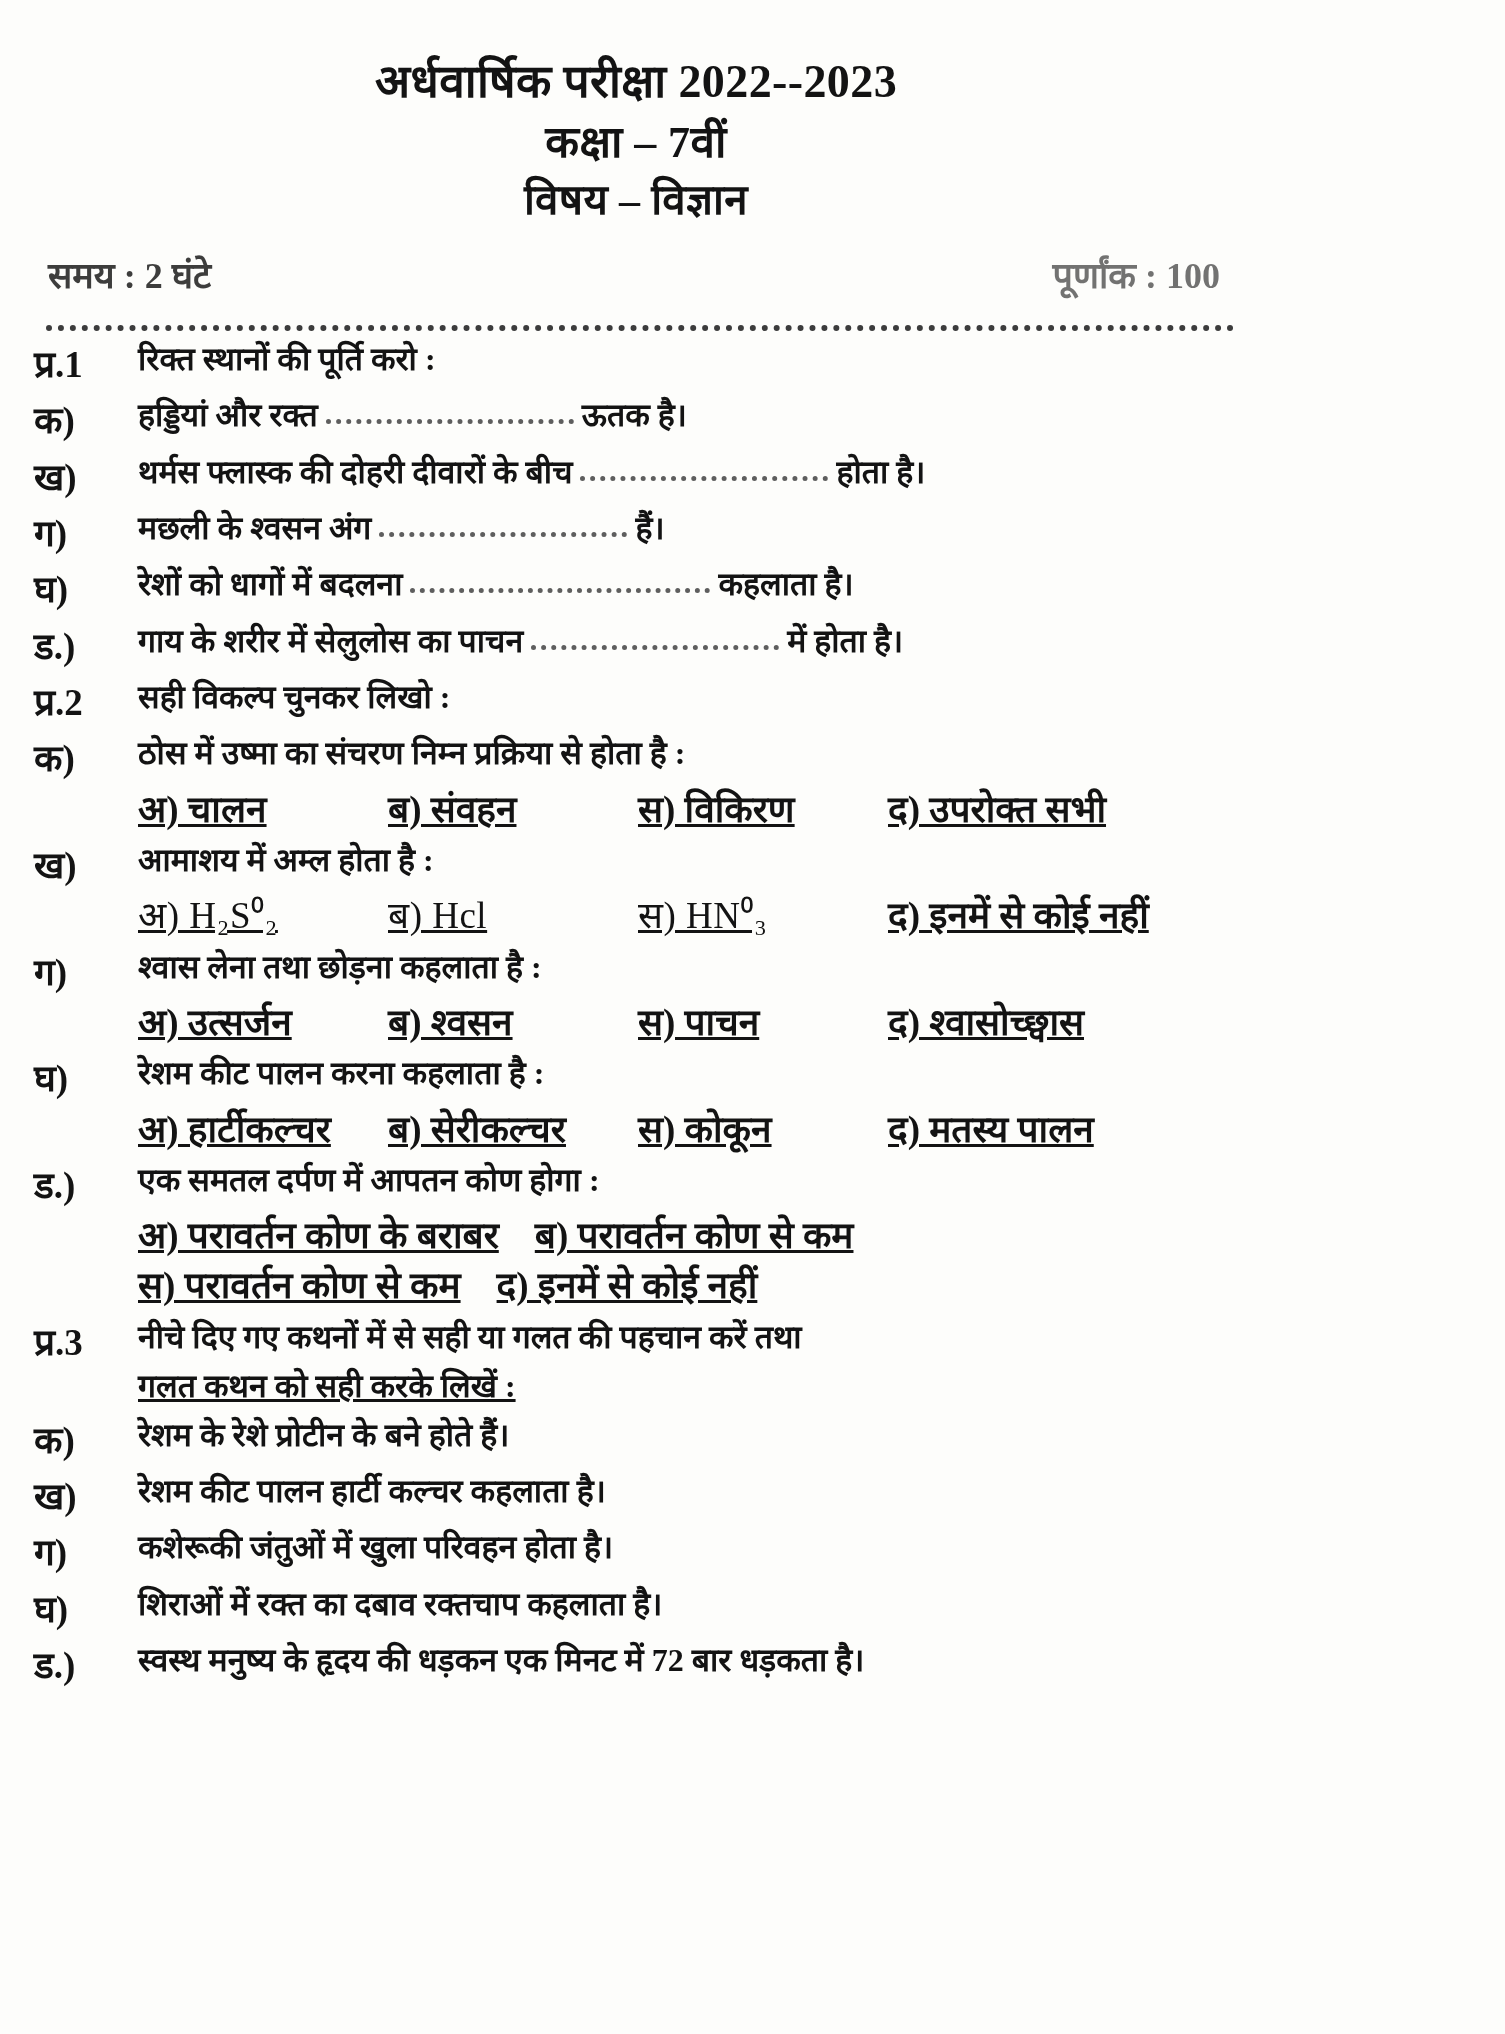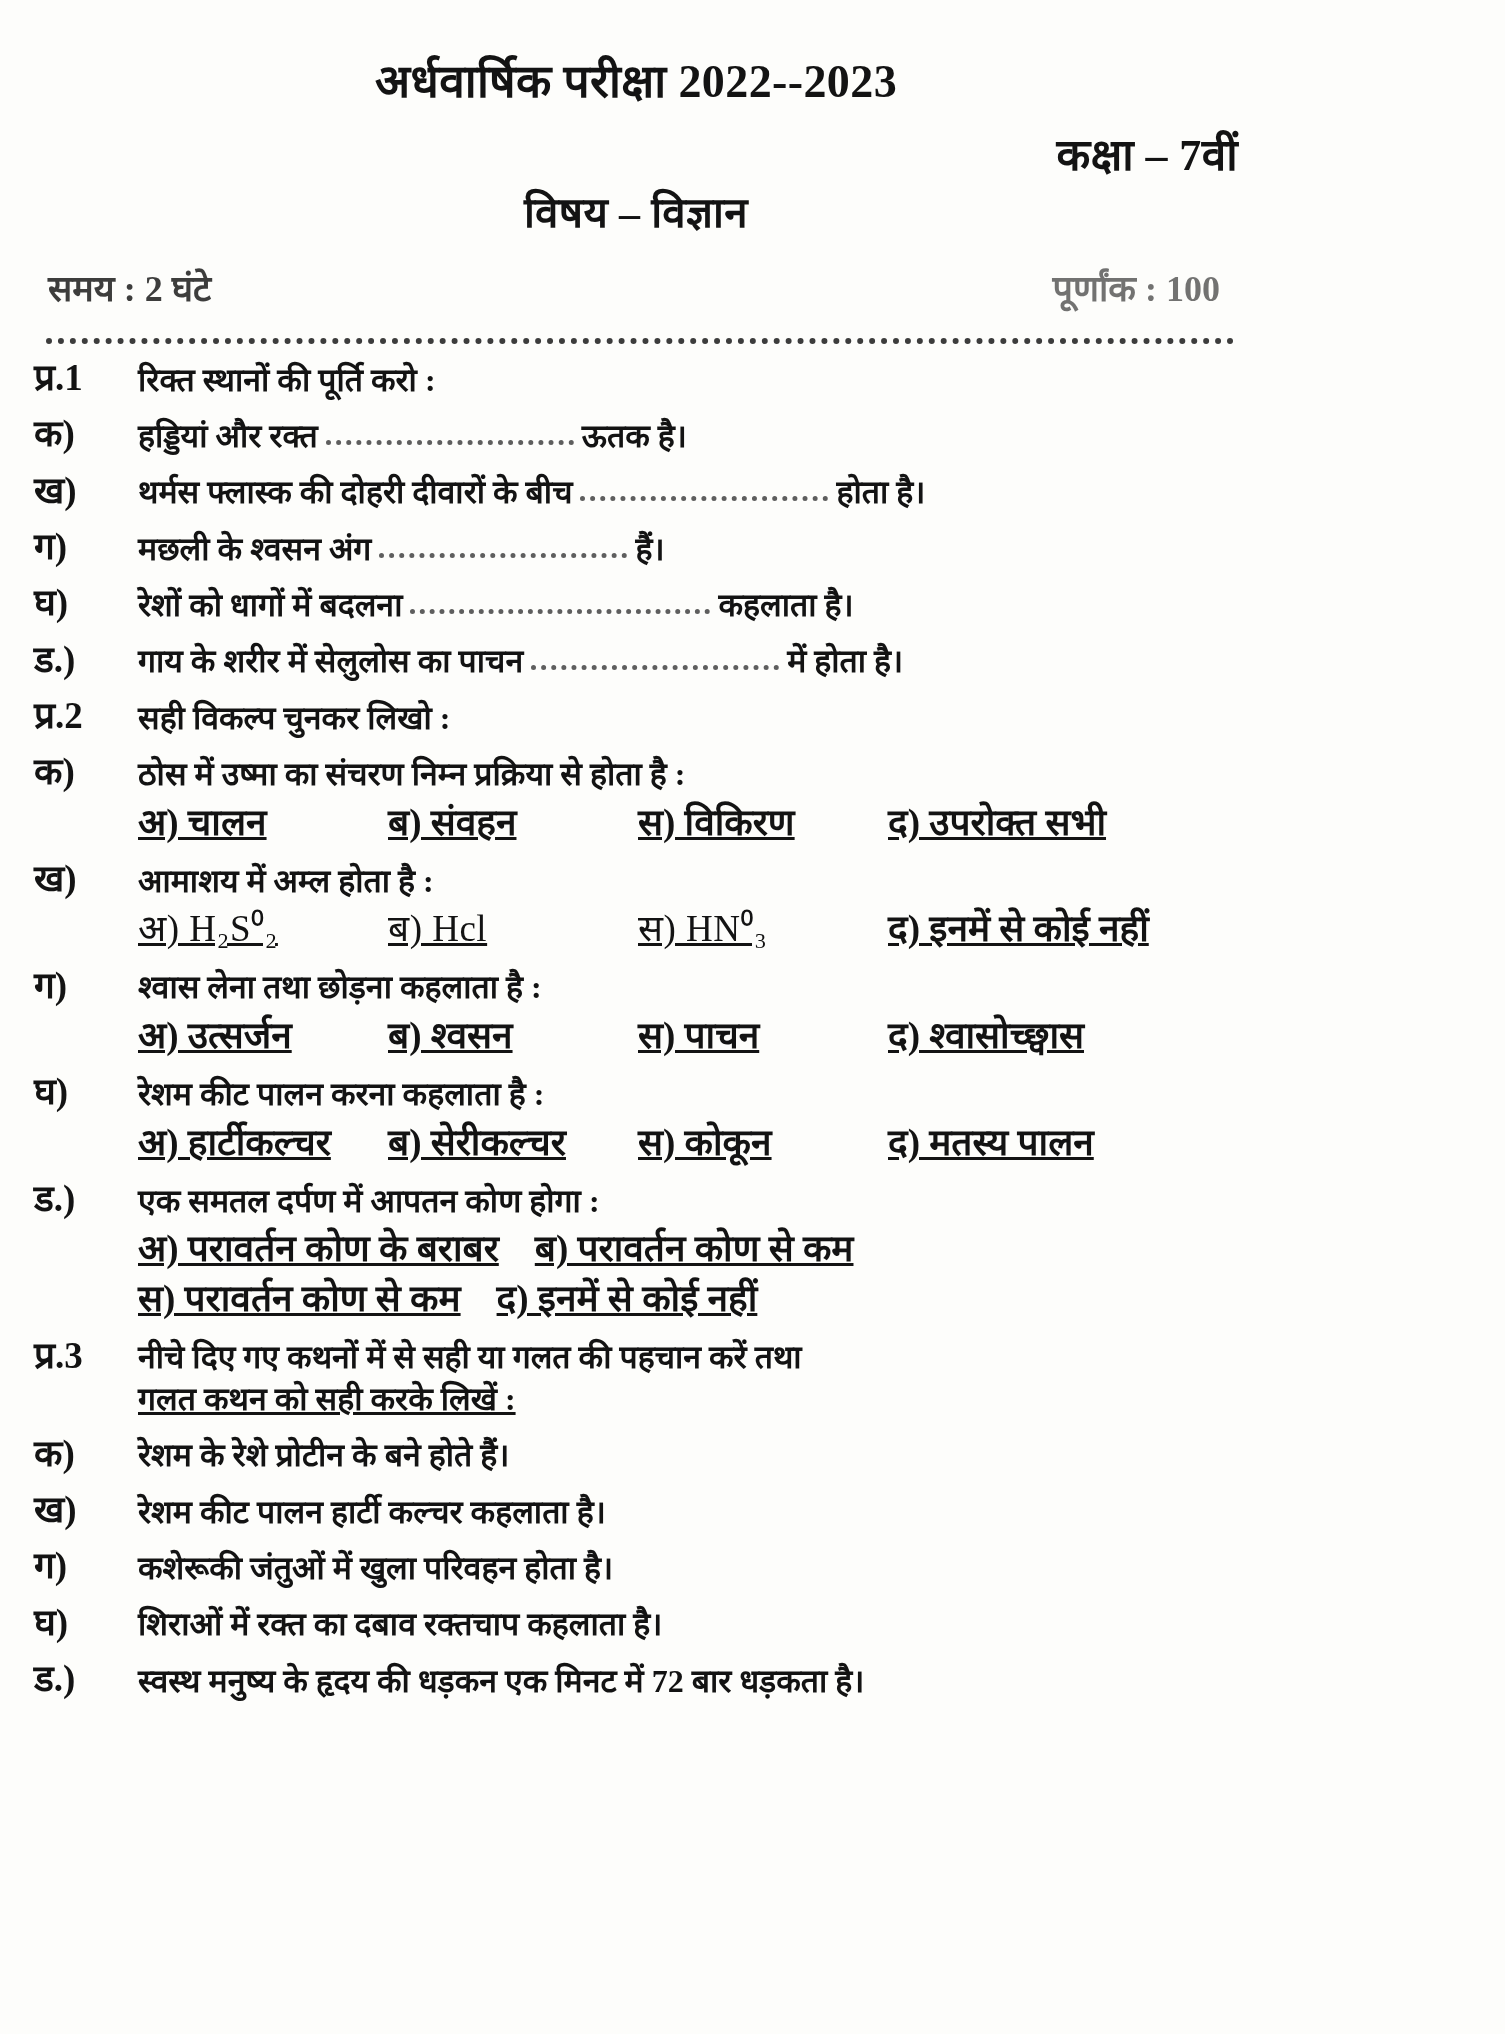--- a/index.html
+++ b/index.html
@@ -19,21 +19,21 @@
   }
 
   
   .hdr{text-align:center;}
   .hdr .ln{
     font-weight:700;
     letter-spacing:.4px;
     line-height:1.12;
   }
   .ln1{font-size:46px;margin-top:16px;}
-  .ln2{font-size:44px;margin-top:23px;text-align:right;}
+  .ln2{font-size:44px;margin-top:10px;}
   .ln3{font-size:42px;margin-top:10px;}
 
   .metarow{
     display:flex;
     justify-content:space-between;
     align-items:flex-end;
     margin-top:26px;
     padding:0 18px 0 14px;
     font-size:36px;
     font-weight:700;
@@ -44,21 +44,21 @@
   .rule{
     margin:16px 4px 8px 12px;
     height:10px;
     border-bottom:6px dotted #1b1b1b;
     opacity:.85;
   }
 
   
   .q{
     display:flex;
-    align-items:flex-end;
+    align-items:flex-start;
     margin-top:7px;
   }
   .tag{
     width:104px;
     flex:0 0 104px;
     font-size:37px;
     font-weight:600;
     line-height:1.28;
     padding-top:2px;
   }

